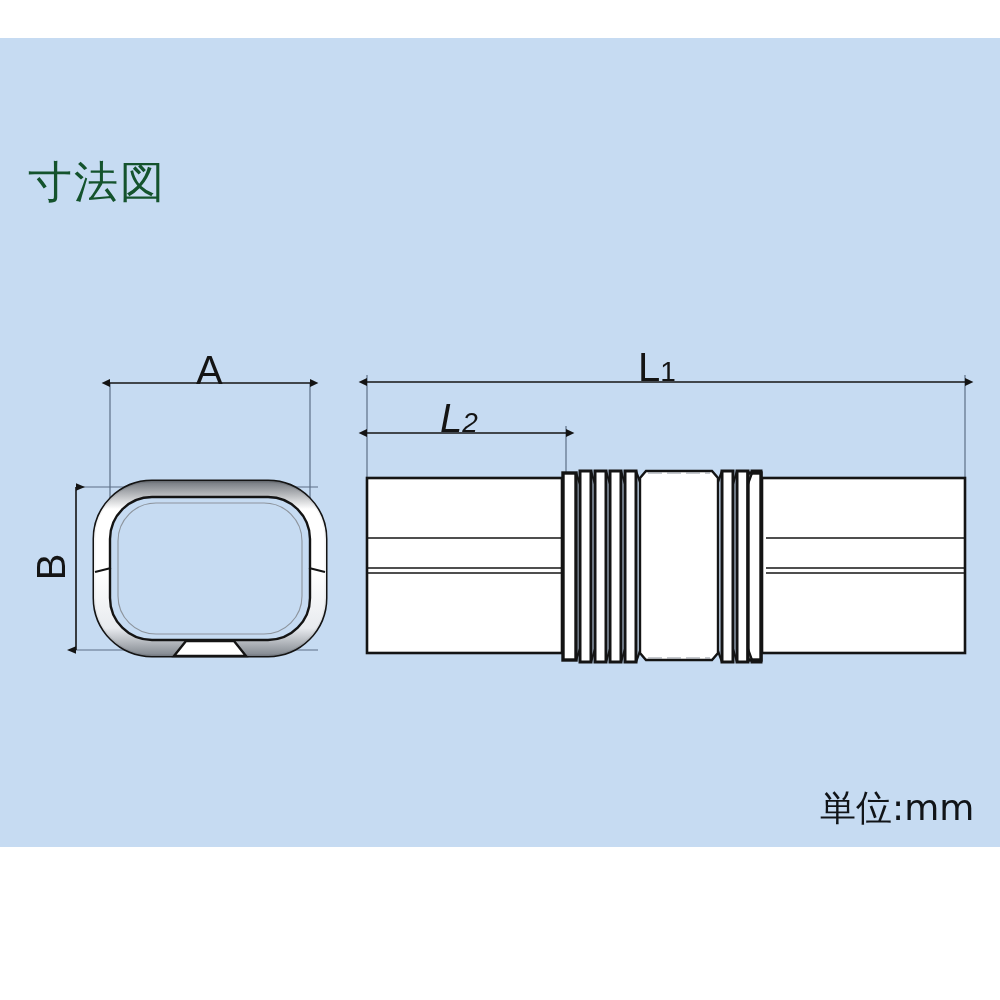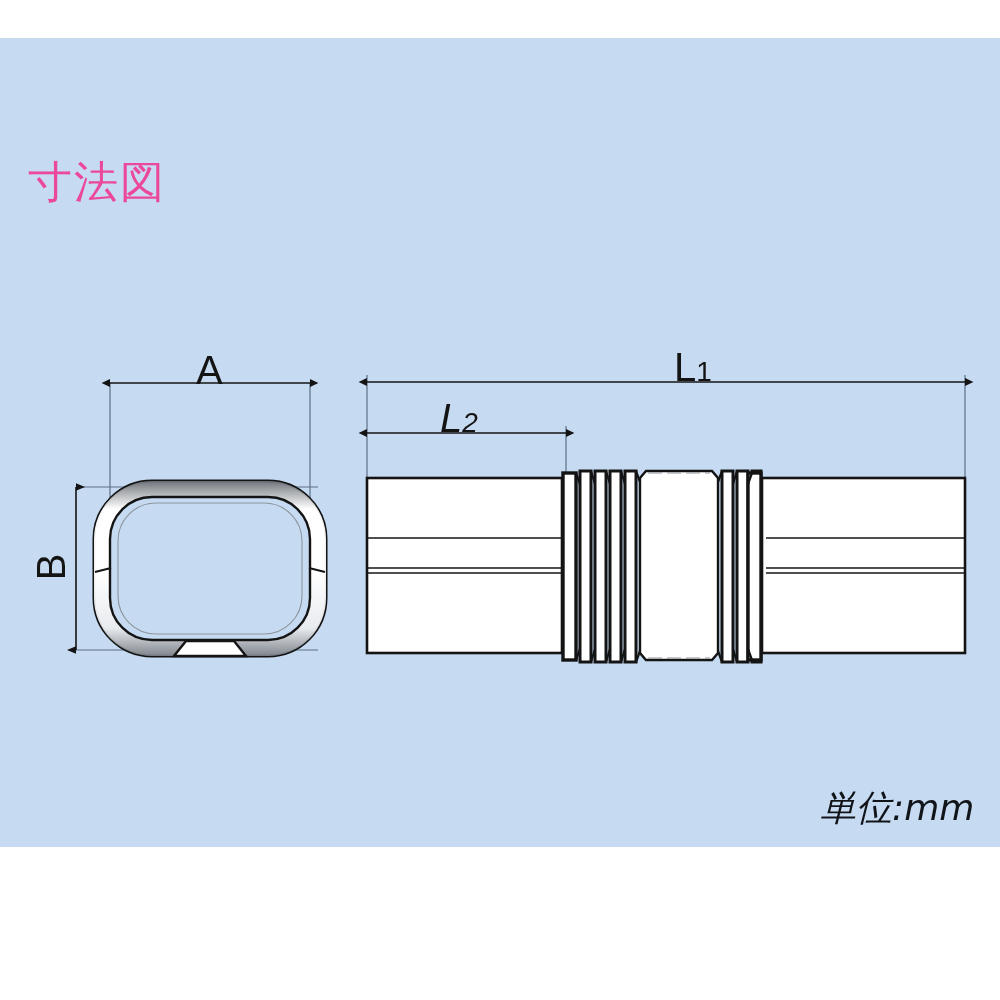--- a/index.html
+++ b/index.html
@@ -15,46 +15,45 @@
     position:absolute;
     left:0;top:38px;
     width:1000px;height:809px;
     background:#c6dbf2;
   }
   .title{
     position:absolute;
     left:28px;top:160px;
     font-size:44px;
     letter-spacing:2px;
-    color:#ec4899;
+    color:#14532d;
     font-family:"DejaVu Sans", sans-serif;
     font-weight:400;
     line-height:1;
   }
   .unit{
     position:absolute;
     left:820px;top:790px;
     font-size:36px;
     color:#111418;
     font-family:"DejaVu Sans", sans-serif;
     line-height:1;
     white-space:nowrap;
-    font-style:italic;
   }
   svg.draw{position:absolute;left:0;top:0;width:1000px;height:1000px;}
   .dimlabel{
     position:absolute;
     font-family:"Liberation Sans", sans-serif;
     color:#141414;
     line-height:1;
     white-space:nowrap;
   }
   #lbl-A{left:196px;top:350px;font-size:40px;}
   #lbl-B{left:38px;top:547px;font-size:40px;transform:rotate(-90deg);transform-origin:50% 50%;}
-  #lbl-L1{left:638px;top:347px;font-size:40px;margin-left:36px;}
+  #lbl-L1{left:638px;top:347px;font-size:40px;}
   #lbl-L2{left:440px;top:398px;font-size:40px;font-style:italic;}
   .sub{font-size:28px;}
 </style>
 </head>
 <body>
 
 <div id="root">
 
   <div class="panel"></div>
 

